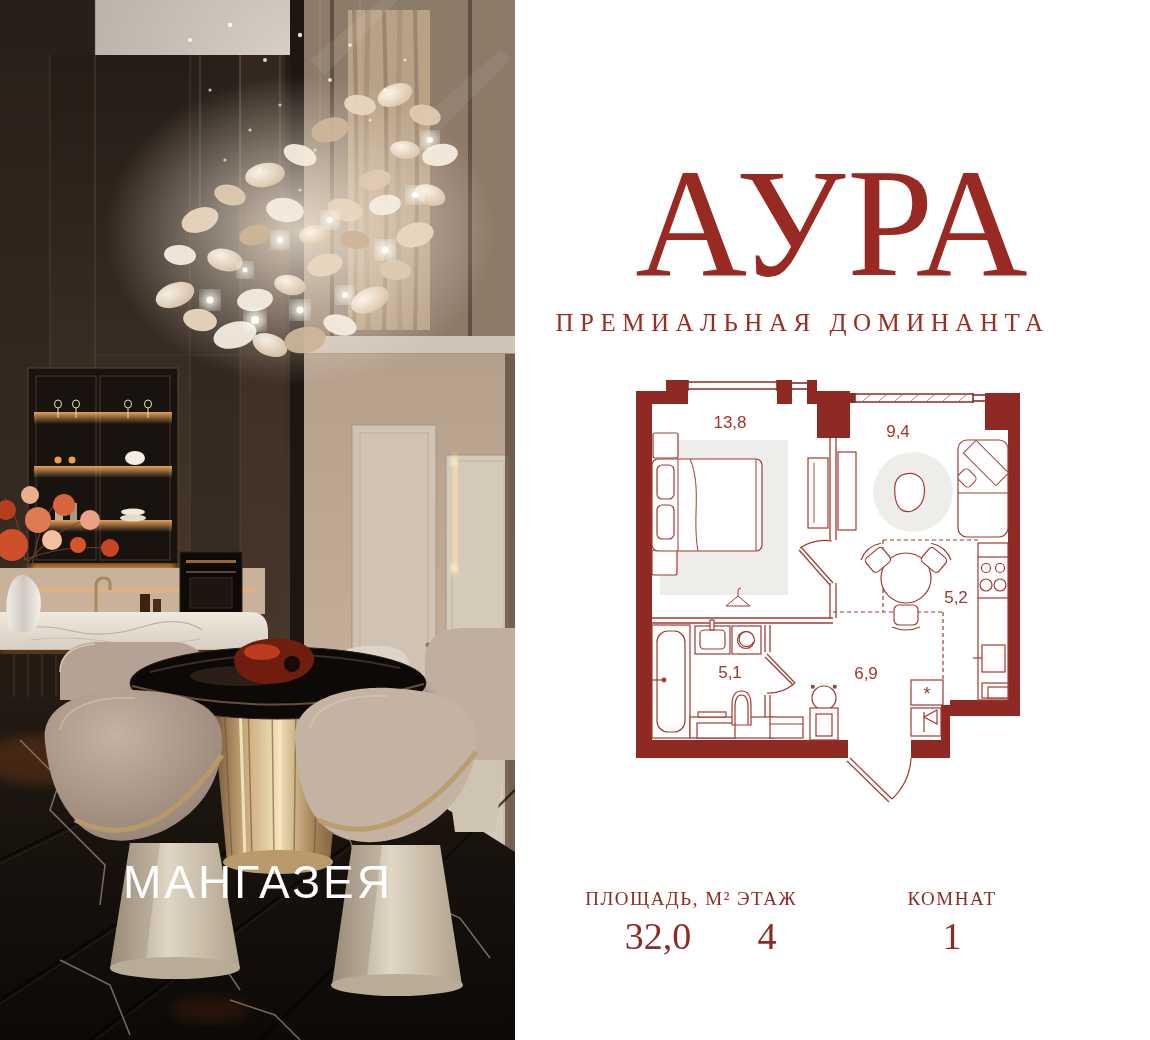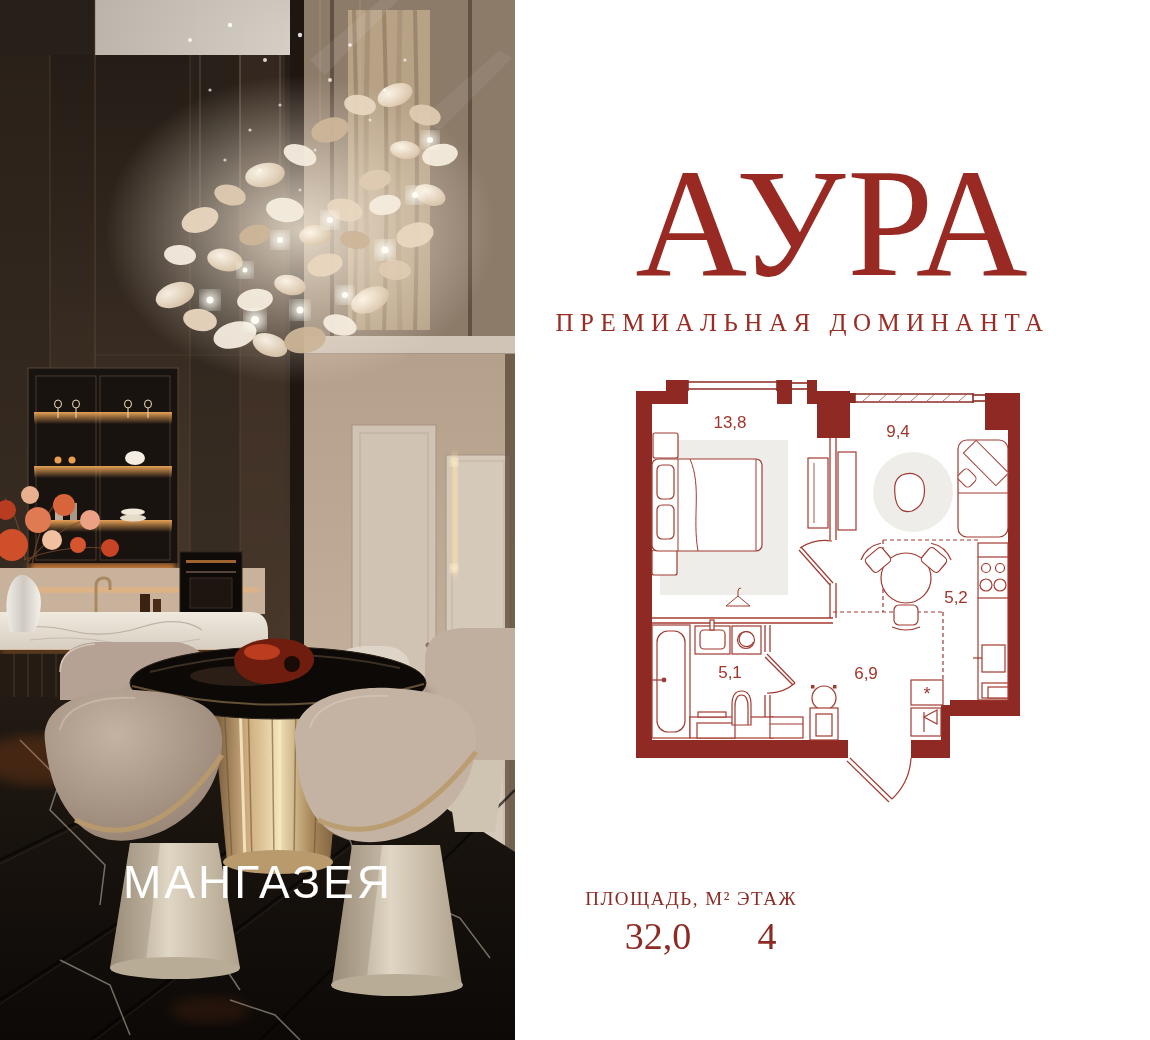--- a/index.html
+++ b/index.html
@@ -577,14 +577,18 @@
   </div>
 
   <div class="stat stat-area">
     <div class="stat-label">ПЛОЩАДЬ, М²</div>
     <div class="stat-value">32,0</div>
   </div>
   <div class="stat stat-floor">
     <div class="stat-label">ЭТАЖ</div>
     <div class="stat-value">4</div>
   </div>
+  <div class="stat stat-rooms">
+    <div class="stat-label">КОМНАТ</div>
+    <div class="stat-value">1</div>
+  </div>
 
 </div>
 
 </body></html>

